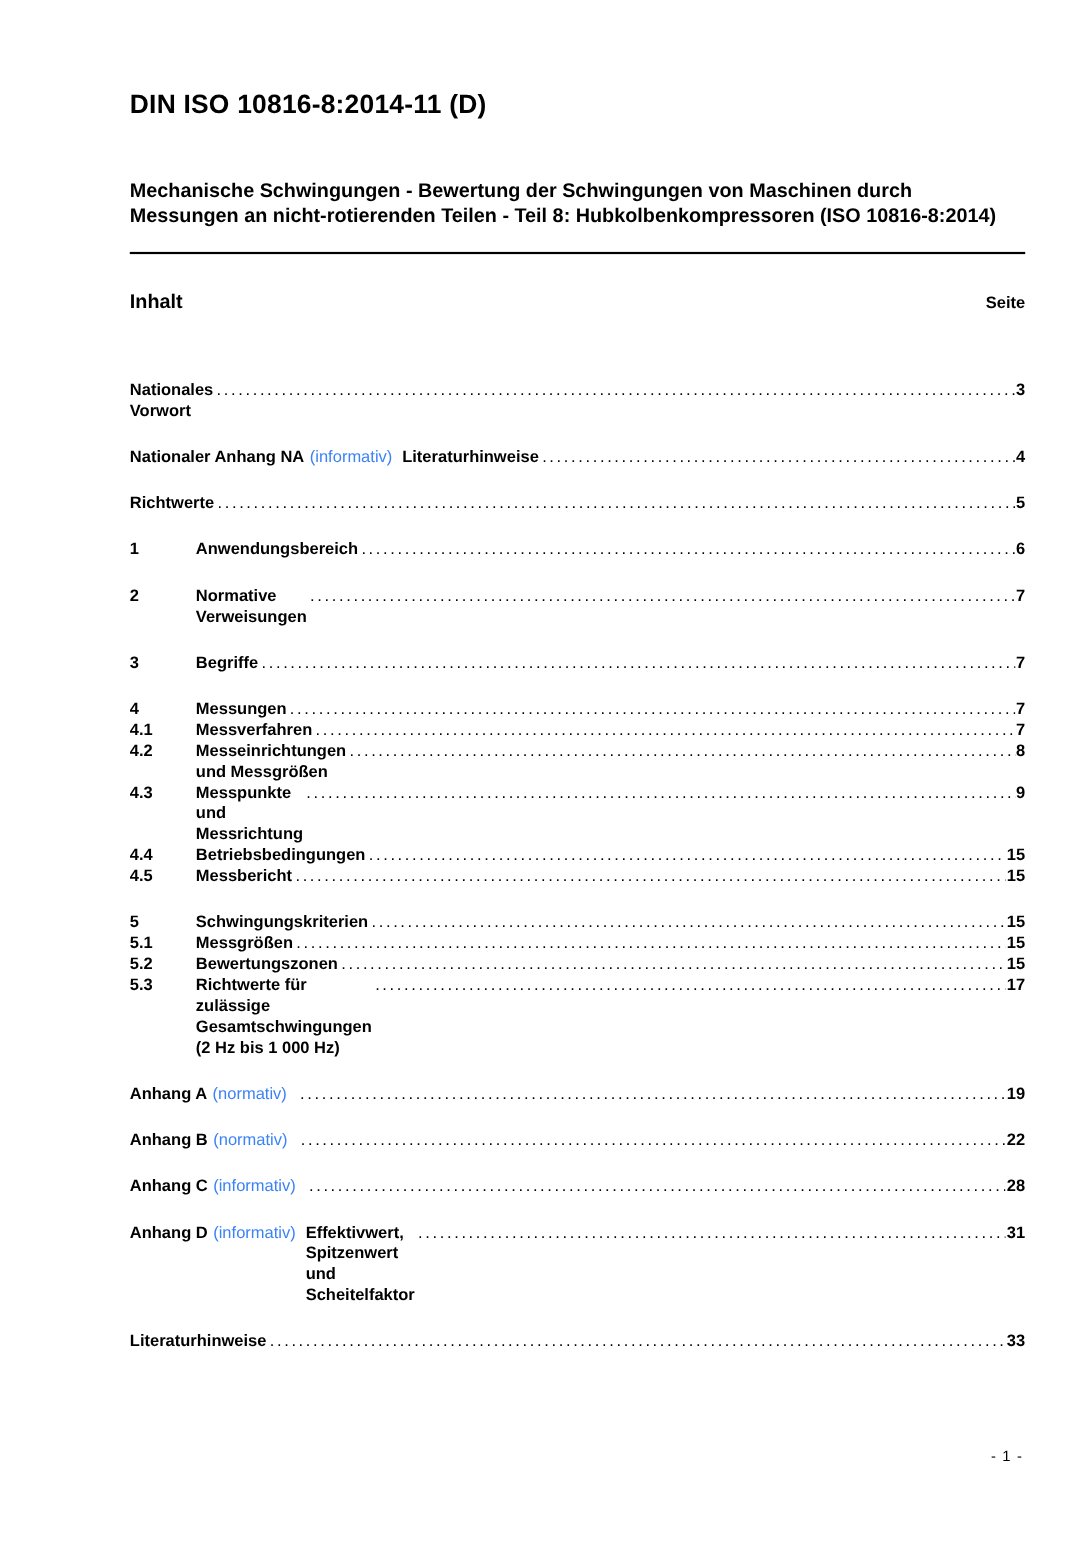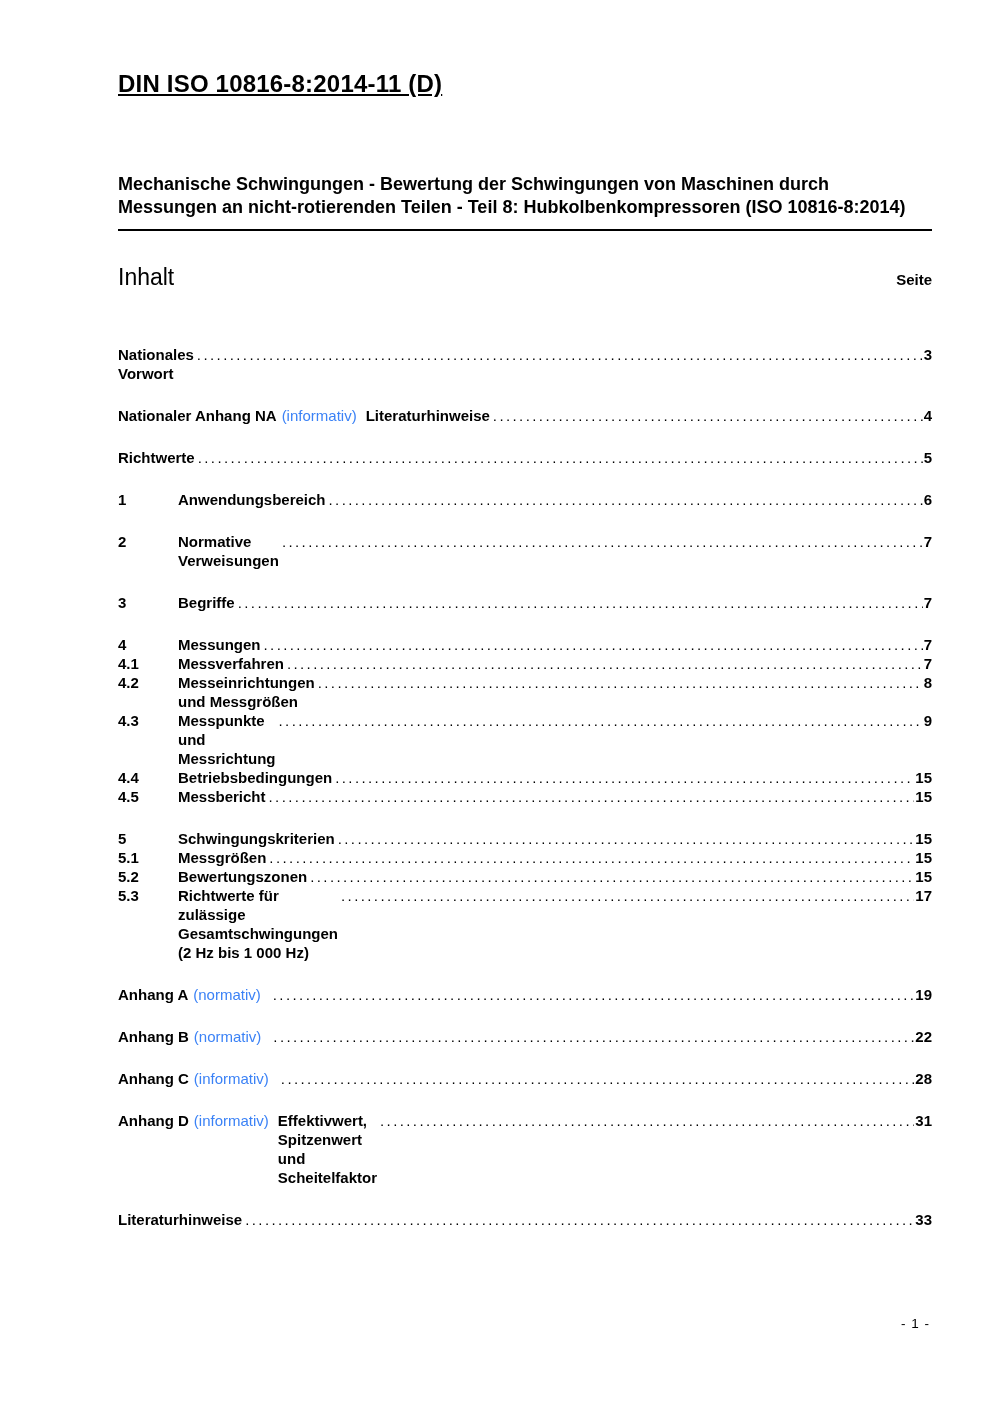--- a/index.html
+++ b/index.html
@@ -12,30 +12,29 @@
     width: 992px;
     height: 1403px;
     background: #ffffff;
     font-family: "Liberation Sans", sans-serif;
     color: #000000;
     overflow: hidden;
   }
   .doc-code {
     position: absolute;
     left: 118px;
-    top: 70px;
+    top: 82px;
     font-size: 24px;
     font-weight: 700;
     letter-spacing: 0.2px;
-    text-decoration: underline;
   }
   .doc-title {
     position: absolute;
     left: 118px;
-    top: 173px;
+    top: 162px;
     width: 814px;
     font-size: 18px;
     font-weight: 700;
     line-height: 23px;
   }
   .head-rule {
     position: absolute;
     left: 118px;
     top: 229px;
     width: 814px;
@@ -43,22 +42,22 @@
   }
   .inhalt-row {
     position: absolute;
     left: 118px;
     top: 264px;
     width: 814px;
     display: flex;
     align-items: baseline;
   }
   .inhalt-heading {
-    font-size: 23px;
-    font-weight: 400;
+    font-size: 18px;
+    font-weight: 700;
   }
   .seite-label {
     margin-left: auto;
     font-size: 15px;
     font-weight: 700;
   }
   .toc {
     position: absolute;
     left: 118px;
     top: 322px;

